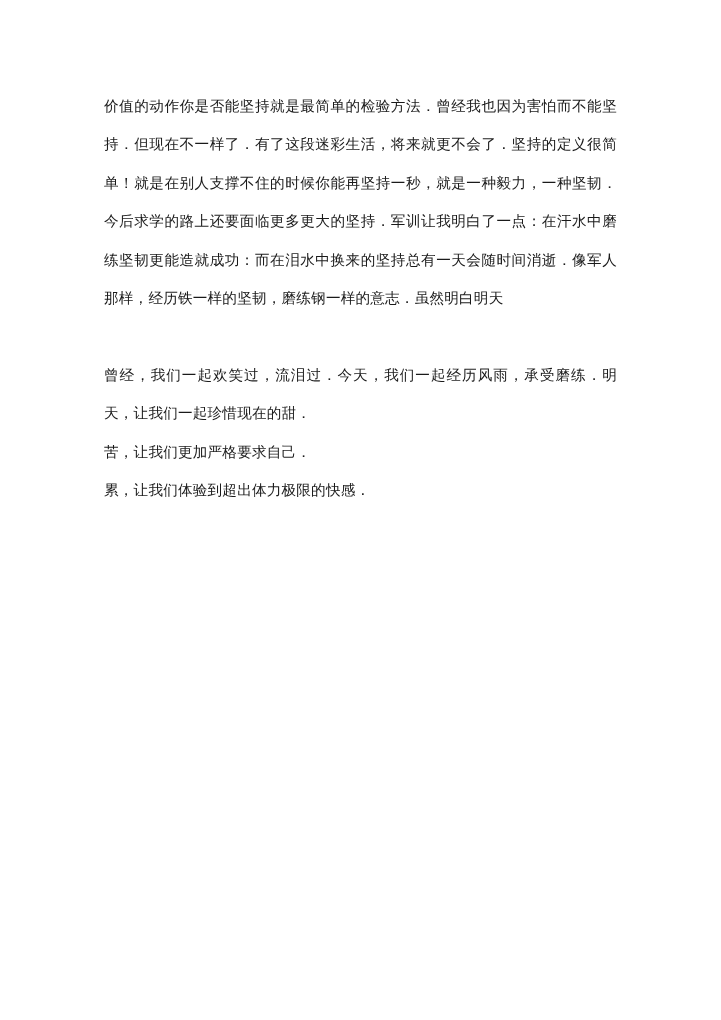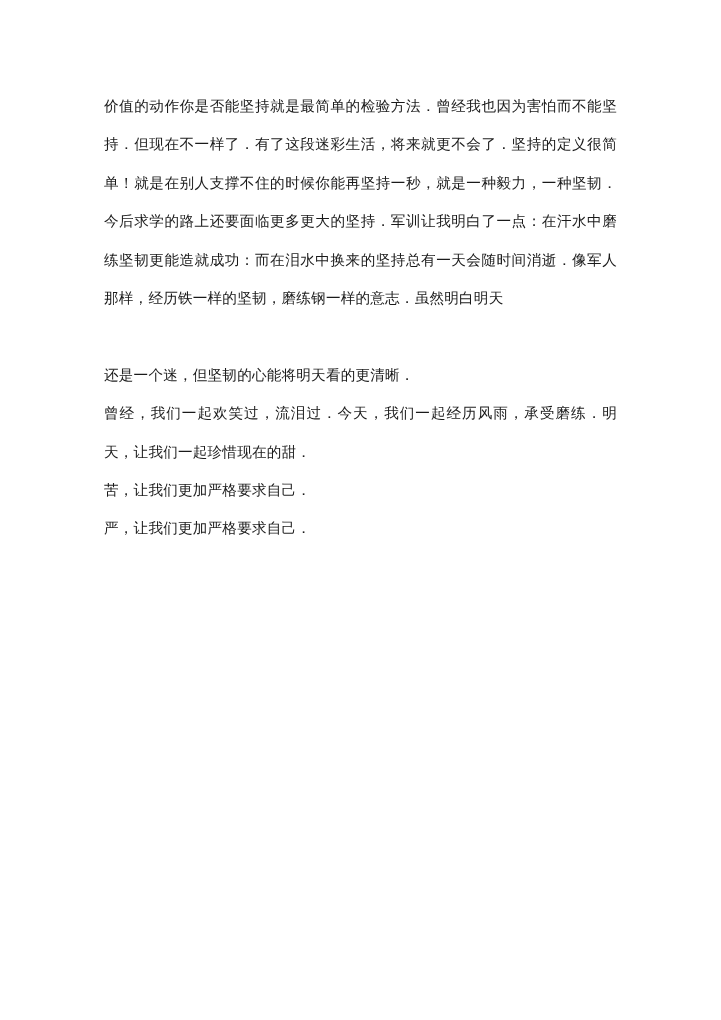--- a/index.html
+++ b/index.html
@@ -34,18 +34,17 @@
     letter-spacing: 0.2px;
   }
 </style>
 </head>
 <body>
 
 <div class="page">
   <div class="text-block">
     <p class="para">价值的动作你是否能坚持就是最简单的检验方法．曾经我也因为害怕而不能坚持．但现在不一样了．有了这段迷彩生活，将来就更不会了．坚持的定义很简单！就是在别人支撑不住的时候你能再坚持一秒，就是一种毅力，一种坚韧．今后求学的路上还要面临更多更大的坚持．军训让我明白了一点：在汗水中磨练坚韧更能造就成功：而在泪水中换来的坚持总有一天会随时间消逝．像军人那样，经历铁一样的坚韧，磨练钢一样的意志．虽然明白明天</p>
     <p class="para"></p>
-    <p class="para">还是一个迷，但坚韧的心能将明天看的更清晰．</p>
     <p class="para">曾经，我们一起欢笑过，流泪过．今天，我们一起经历风雨，承受磨练．明天，让我们一起珍惜现在的甜．</p>
     <p class="para">苦，让我们更加严格要求自己．</p>
-    <p class="para">严，让我们更加严格要求自己．</p>
+    <p class="para">累，让我们体验到超出体力极限的快感．</p>
   </div>
 </div>
 
 </body></html>

